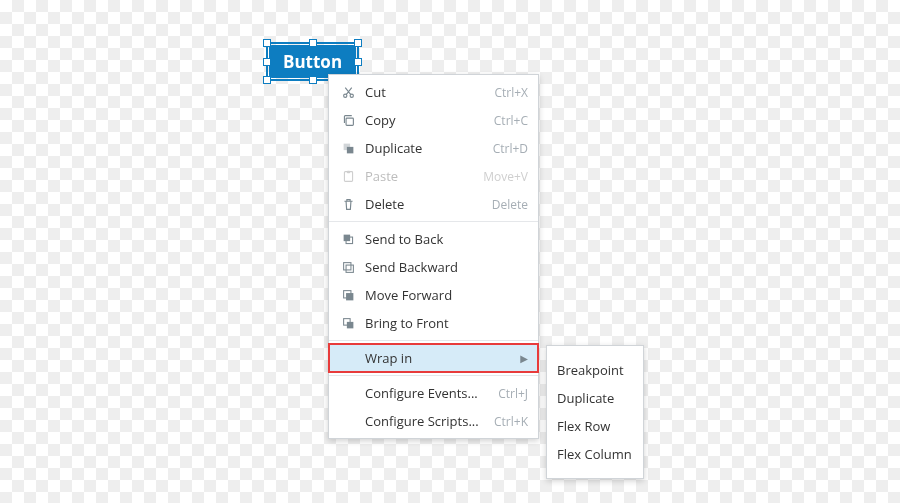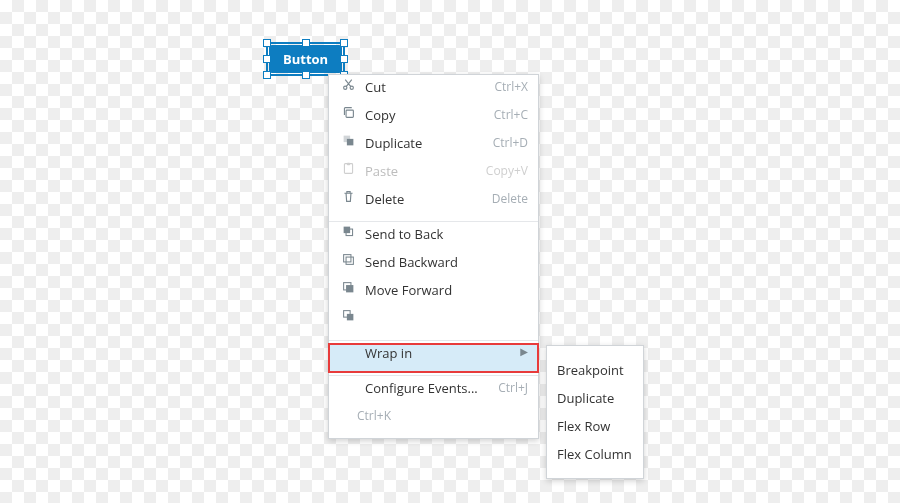--- a/index.html
+++ b/index.html
@@ -12,40 +12,40 @@
       linear-gradient(-45deg,#eee 25%,transparent 25%),
       linear-gradient(45deg,transparent 75%,#eee 75%),
       linear-gradient(-45deg,transparent 75%,#eee 75%);
     background-size:24px 24px;
     background-position:0 0,0 12px,12px -12px,-12px 0;
     position:relative;
   }
   
   .sel-wrap{position:absolute;left:269px;top:45px}
   .sel-btn{
-    background:#0d7dc1;color:#fff;font-weight:700;font-size:13px;
+    background:#0d7dc1;color:#fff;font-weight:700;font-size:17px;
     padding:5px 14px;border-radius:3px;display:inline-block;
   }
   .sel-border{position:absolute;inset:-3px;border:2px solid #0d7dc1;pointer-events:none}
   .handle{position:absolute;width:6px;height:6px;background:#fff;border:1px solid #0d7dc1}
   .h-tl{left:-6px;top:-6px}.h-tr{right:-6px;top:-6px}
   .h-bl{left:-6px;bottom:-6px}.h-br{right:-6px;bottom:-6px}
   .h-tc{left:50%;top:-6px;margin-left:-4px}
   .h-bc{left:50%;bottom:-6px;margin-left:-4px}
   .h-ml{left:-6px;top:50%;margin-top:-4px}
   .h-mr{right:-6px;top:50%;margin-top:-4px}
 
   
   .menu{
     position:absolute;left:328px;top:74px;width:209px;
     background:#fff;border:1px solid #d0d4d8;
     box-shadow:0 2px 6px rgba(0,0,0,.18);
     padding:3px 0;
   }
-  .mi{display:flex;height:28px;padding:0 10px;position:relative}
+  .mi{display:flex;align-items:center;height:28px;padding:0 10px;position:relative}
   .mi.hover{background:#d6ebf8}
   .mi.disabled{color:#bdbdbd}
   .sep{height:1px;background:#e5e7ea;margin:3px 0}
   .ic{width:18px;display:flex;justify-content:center;color:#7a878f;flex:none}
   .mi.disabled .ic{color:#cfcfcf}
   .lbl{flex:1;padding-left:8px}
   .sc{color:#a6aeb5;font-size:12px}
   .mi.disabled .sc{color:#cfcfcf}
   .sub-arrow{color:#7a878f;font-size:10px;margin-left:4px}
   .hl{position:absolute;inset:-1px;border:2px solid #e83b3b;pointer-events:none}
@@ -114,21 +114,21 @@
   </div>
 
   <div class="mi disabled">
     <span class="ic">
       <svg width="13" height="13" viewBox="0 0 16 16">
           <rect x="3" y="2" width="10" height="12" rx="1" fill="none" stroke="currentColor" stroke-width="1.4"></rect>
           <rect x="6" y="1" width="4" height="3" rx="1" fill="currentColor"></rect>
         </svg>
     </span>
     <span class="lbl">Paste</span>
-    <span class="sc">Copy+V</span>
+    <span class="sc">Move+V</span>
   </div>
 
   <div class="mi">
     <span class="ic">
       <svg width="13" height="13" viewBox="0 0 16 16">
           <path d="M3 4h10M6 4V2h4v2M5 4l.7 10h4.6L11 4" fill="none" stroke="currentColor" stroke-width="1.4"></path>
         </svg>
     </span>
     <span class="lbl">Delete</span>
     <span class="sc">Delete</span>
@@ -166,20 +166,21 @@
     <span class="lbl">Move Forward</span>
   </div>
 
   <div class="mi">
     <span class="ic">
       <svg width="13" height="13" viewBox="0 0 16 16">
           <rect x="2" y="2" width="8" height="8" fill="none" stroke="currentColor" stroke-width="1.3"></rect>
           <rect x="6" y="6" width="8" height="8" fill="currentColor"></rect>
         </svg>
     </span>
+    <span class="lbl">Bring to Front</span>
   </div>
 
   <div class="sep"></div>
 
   <div class="mi hover">
     <div class="hl"></div>
     <span class="ic"></span>
     <span class="lbl">Wrap in</span>
     <span class="sub-arrow">▶</span>
   </div>
@@ -187,20 +188,21 @@
   <div class="sep"></div>
 
   <div class="mi">
     <span class="ic"></span>
     <span class="lbl">Configure Events...</span>
     <span class="sc">Ctrl+J</span>
   </div>
 
   <div class="mi">
     <span class="ic"></span>
+    <span class="lbl">Configure Scripts...</span>
     <span class="sc">Ctrl+K</span>
   </div>
 
 </div>
 
 <div class="submenu">
   <div class="si">
     <span>Breakpoint</span>
   </div>
   <div class="si">

